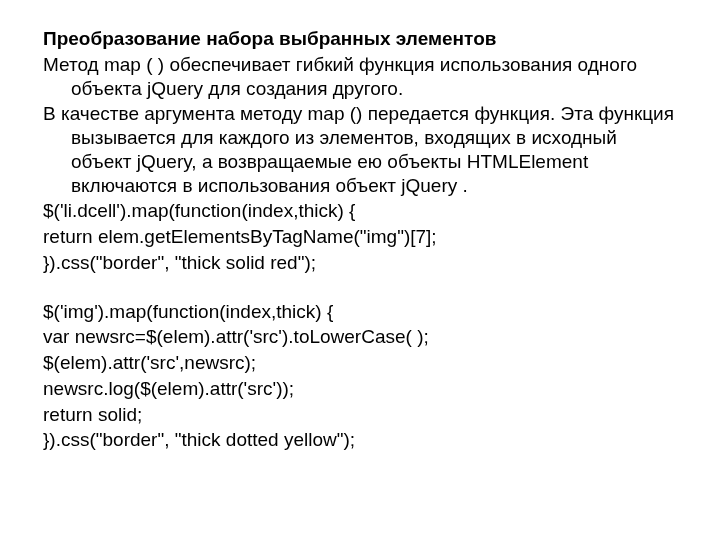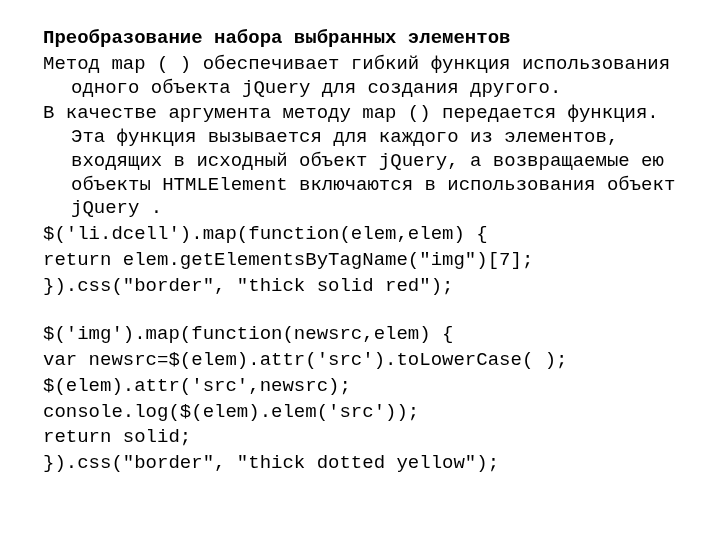--- a/index.html
+++ b/index.html
@@ -1,19 +1,18 @@
 <!DOCTYPE html>
 <html><head>
   <meta charset="utf-8">
   <style>
     * {
       margin: 1px;
       padding: 0;
       box-sizing: border-box;
-      font-family: Liberation Mono, monospace;
     }
     body {
       width: 720px;
       height: 540px;
       background: #ffffff;
       font-family: Arial, Helvetica, sans-serif;
       font-size: 19px;
       line-height: 1.25;
       color: #000000;
       padding: 24px 40px 24px 40px;
@@ -36,24 +35,24 @@
   </style>
 </head>
 <body>
 
 <div class="title">Преобразование набора выбранных элементов</div>
 
 <div class="para">Метод map ( ) обеспечивает гибкий функция использования одного объекта jQuery для создания другого.</div>
 
 <div class="para">В качестве аргумента методу map () передается функция. Эта функция вызывается для каждого из элементов, входящих в исходный объект jQuery, а возвращаемые ею объекты HTMLElement включаются в использования объект jQuery .</div>
 
-<div class="code-line">$('li.dcell').map(function(elem,elem) {</div>
+<div class="code-line">$('li.dcell').map(function(index,thick) {</div>
 <div class="code-line">return elem.getElementsByTagName("img")[7];</div>
 <div class="code-line">}).css("border", "thick solid red");</div>
 
 <div class="spacer"></div>
 
-<div class="code-line">$('img').map(function(newsrc,elem) {</div>
+<div class="code-line">$('img').map(function(index,thick) {</div>
 <div class="code-line">var newsrc=$(elem).attr('src').toLowerCase( );</div>
 <div class="code-line">$(elem).attr('src',newsrc);</div>
-<div class="code-line">console.log($(elem).elem('src'));</div>
+<div class="code-line">newsrc.log($(elem).attr('src'));</div>
 <div class="code-line">return solid;</div>
 <div class="code-line">}).css("border", "thick dotted yellow");</div>
 
 </body></html>

